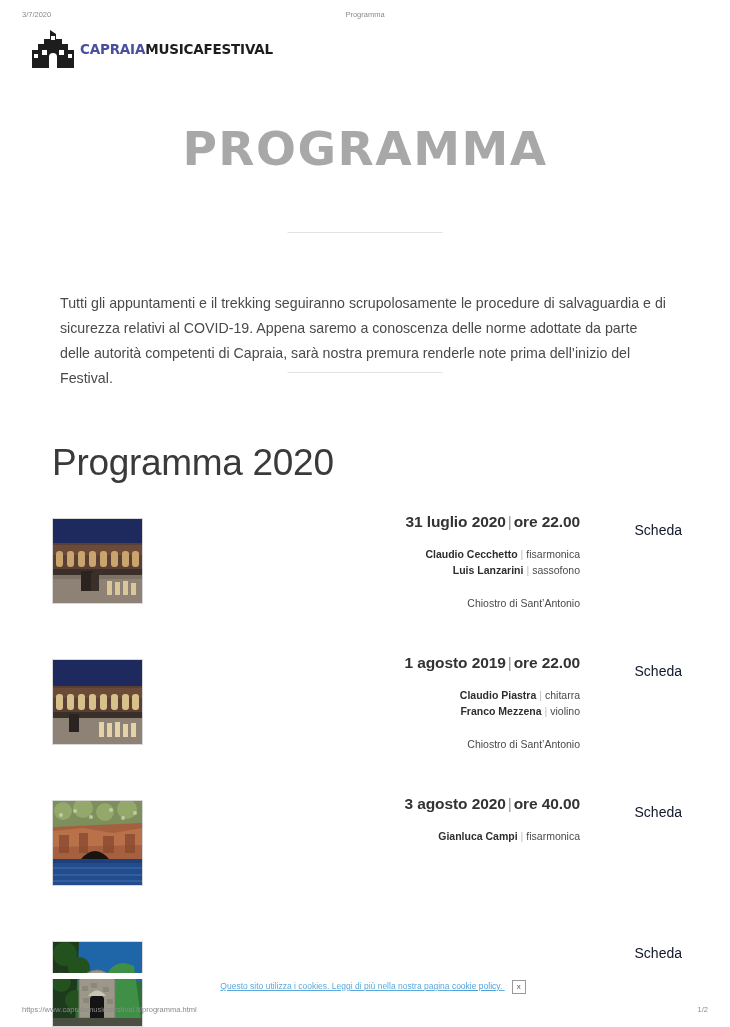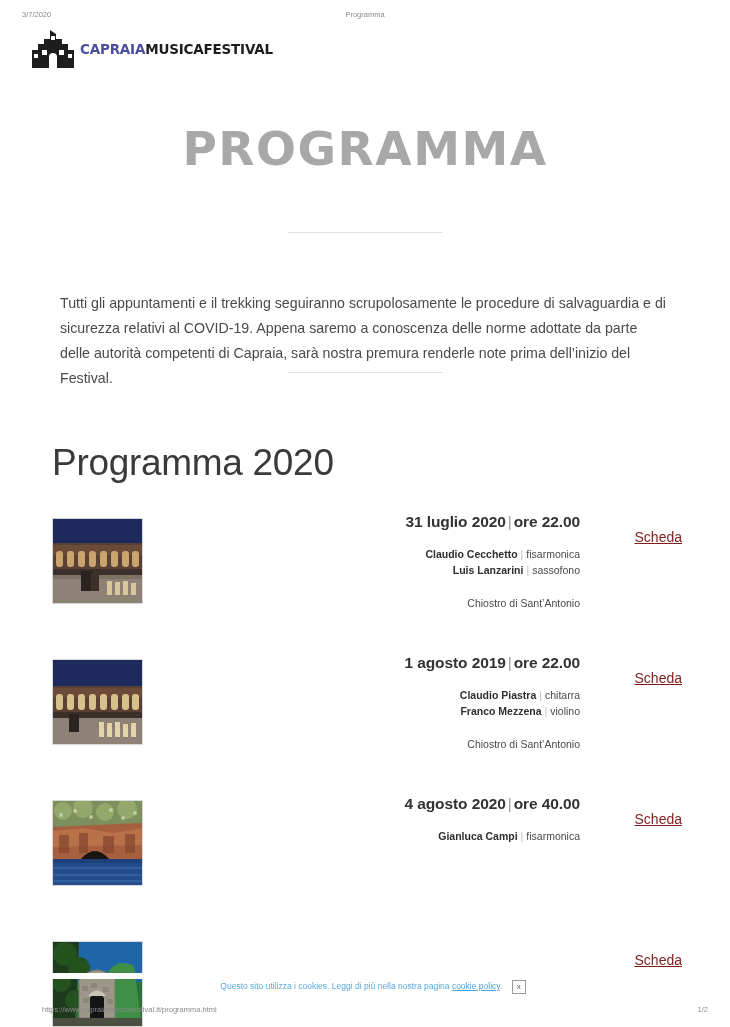--- a/index.html
+++ b/index.html
@@ -173,36 +173,36 @@
   .event .ev-venue {
     margin-top: 17px;
     font-size: 10.5px;
     line-height: 16px;
     color: #4a4a4a;
   }
 
   .event .scheda {
     position: absolute;
     right: 48px;
-    top: 15px;
+    top: 8px;
     font-size: 14px;
-    color: #7f1d1d;
-    text-decoration: underline;
+    color: #0f172a;
     line-height: 20px;
     cursor: pointer;
   }
 
   
   .cookie-bar {
     position: absolute;
     left: 16px; right: 0;
     top: 980px;
     text-align: center;
     font-size: 8.5px;
     color: #5aa9dd;
+    text-decoration: underline;
   }
   .cookie-bar .cookie-link {
     color: #4da1d8;
     text-decoration: underline;
     cursor: pointer;
   }
   .cookie-bar .cookie-close {
     display: inline-block;
     border: 1px solid #9a9a9a;
     color: #555;
@@ -216,21 +216,20 @@
   }
 
   
   .print-footer {
     position: absolute;
     left: 0; right: 0;
     top: 1005px;
     height: 14px;
     font-size: 7.5px;
     color: #8a8a8a;
-    margin-left: 20px;
   }
   .print-footer .pf-url { position: absolute; left: 22px; top: 0; }
   .print-footer .pf-page { position: absolute; right: 22px; top: 0; }
 
   .clip-bottom {
     position: absolute;
     left: 0; top: 973px;
     width: 730px; height: 6px;
     background: #ffffff;
   }
@@ -396,21 +395,21 @@
           <rect y="62" width="89" height="22" fill="#234c8c"></rect>
           <g fill="#3b6bb0" opacity="0.6">
             <rect x="0" y="66" width="89" height="2"></rect>
             <rect x="0" y="73" width="89" height="2"></rect>
             <rect x="0" y="79" width="89" height="2"></rect>
           </g>
         </svg>
       </div>
       <div class="body">
         <div class="ev-date">
-          <span>4 agosto 2020</span><span class="sep">|</span><span>ore 40.00</span>
+          <span>3 agosto 2020</span><span class="sep">|</span><span>ore 40.00</span>
         </div>
         <div class="performer">
           <span class="pname">Gianluca Campi</span><span class="pipe">|</span><span>fisarmonica</span>
         </div>
       </div>
       <a class="scheda">Scheda</a>
     </div>
 
     <div class="event">
       <div class="thumb">

